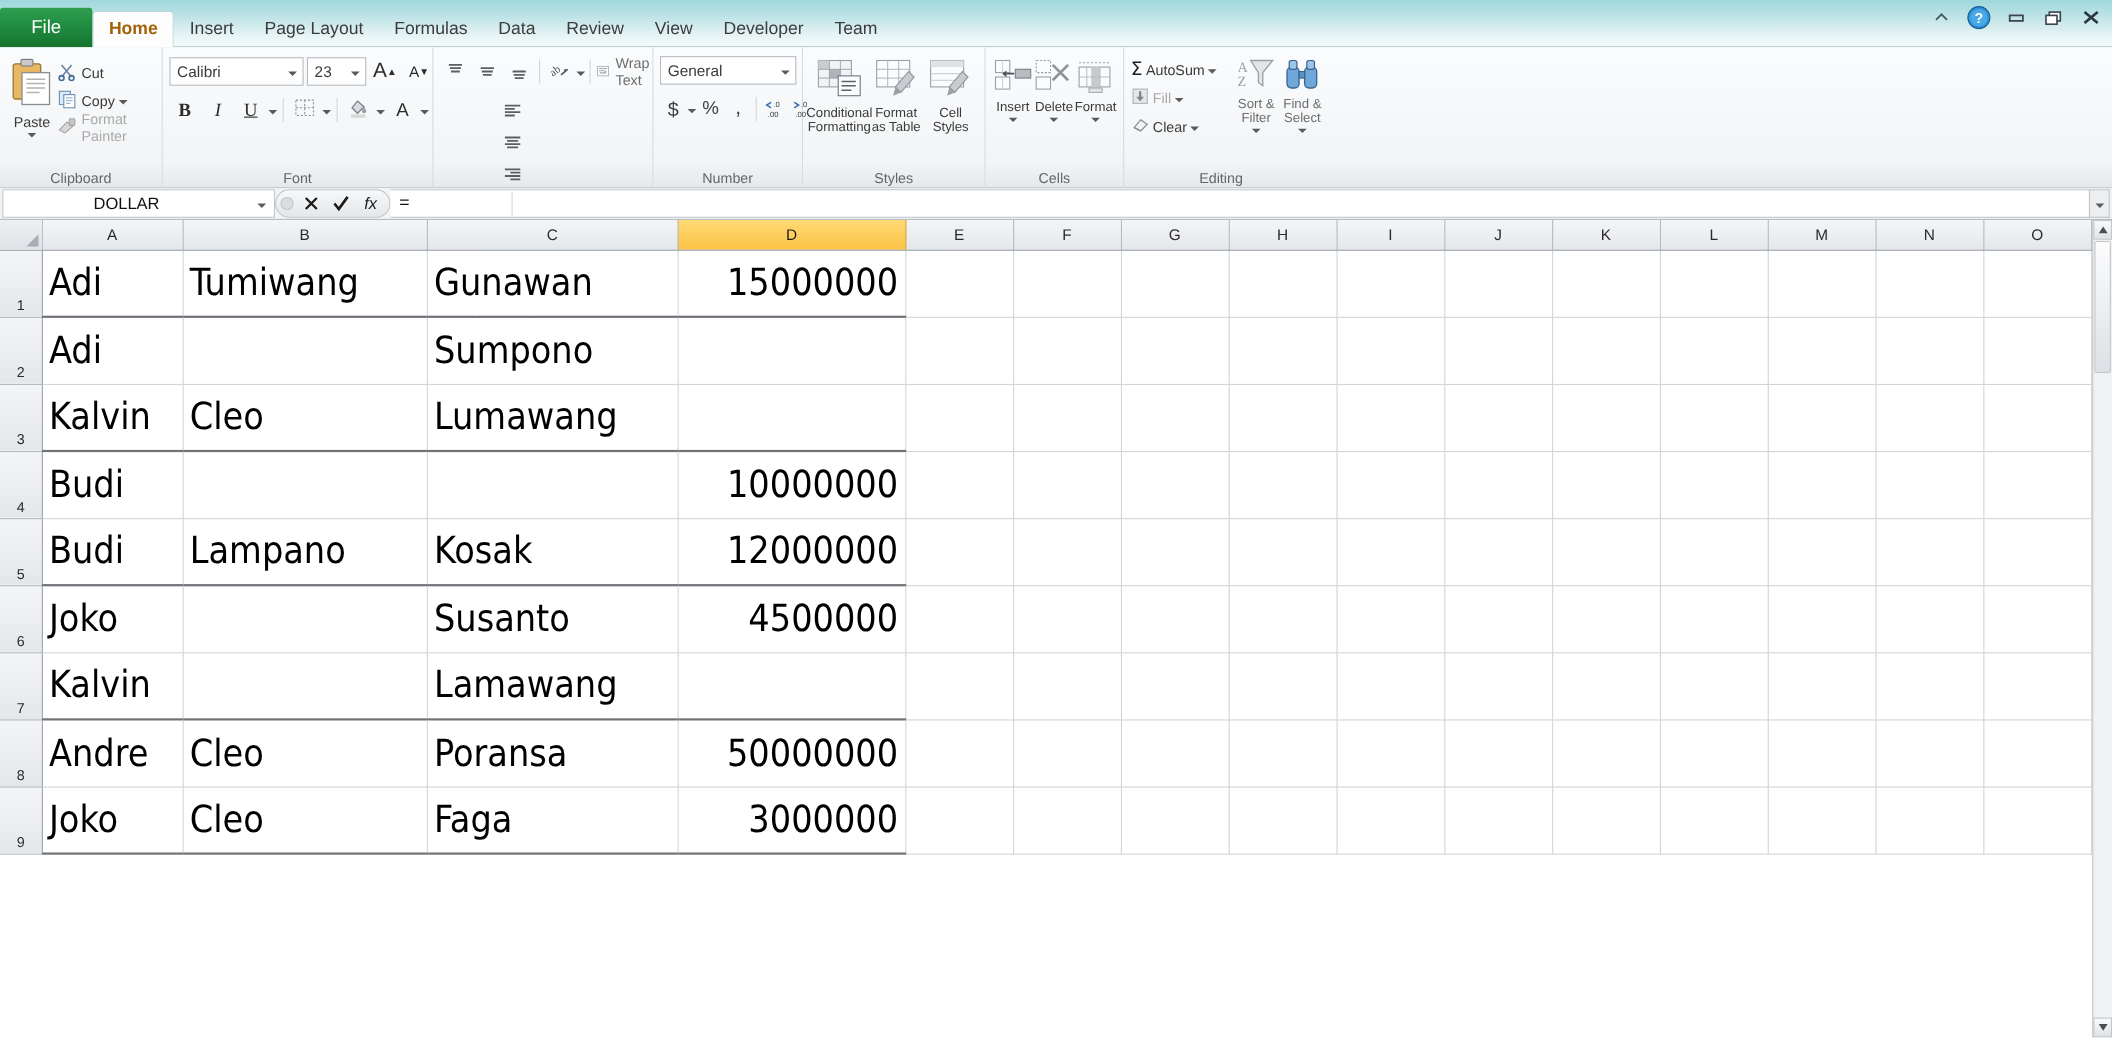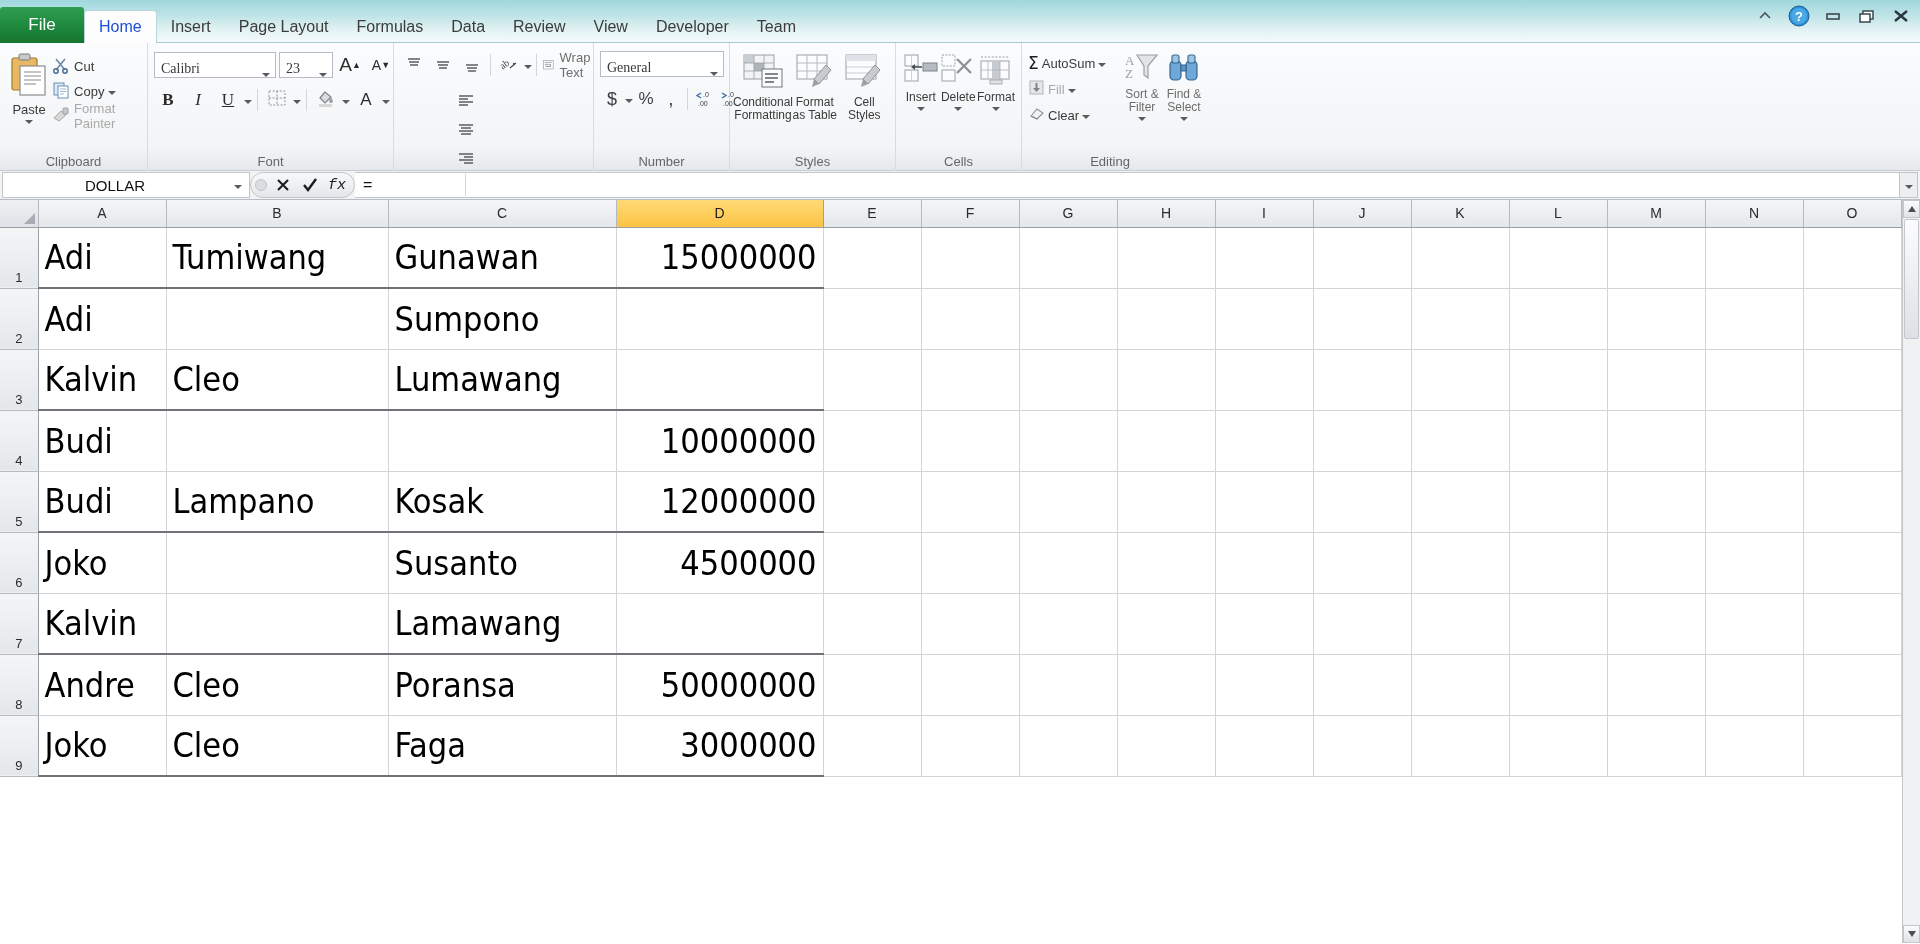--- a/index.html
+++ b/index.html
@@ -28,22 +28,23 @@
   .tab {
     height: 32px; margin-top: 11px;
     padding: 0 14px;
     display: flex; align-items: center;
     font-size: 16px; color: #3c3c3c;
     border-top-left-radius: 4px; border-top-right-radius: 4px;
   }
   .tab.active {
     background: #fdfdfd;
     border: 1px solid #b9d6db; border-bottom: none;
-    color: #1d4ed8;
+    color: #a16207;
     height: 33px;
+    font-weight: bold;
   }
   .win-controls {
     position: absolute; right: 8px; top: 6px;
     display: flex; align-items: center; gap: 12px;
   }
   .wc-btn { width: 22px; height: 20px; display: flex; align-items: center; justify-content: center; }
   .wc-btn svg { display: block; }
 
   
   .ribbon {
@@ -79,22 +80,22 @@
   .clip-list { display: flex; flex-direction: column; padding-top: 4px; gap: 3px; }
   .clip-item { display: flex; align-items: center; gap: 4px; font-size: 13px; color: #3a3a3a; height: 22px; }
   .clip-item.disabled { color: #a9a9a9; }
 
   
   .font-grp { width: 246px; }
   .font-row1 { display: flex; align-items: center; gap: 3px; }
   .font-row2 { display: flex; align-items: center; gap: 2px; margin-top: 7px; }
   .combo {
     height: 26px; background: #fff; border: 1px solid #b6bcc2;
-    display: flex; align-items: flex-end; padding: 0 2px 0 6px;
-    font-size: 14px; color: #3a3a3a; font-family: Liberation Serif, serif;
+    display: flex; align-items: center; padding: 0 2px 0 6px;
+    font-size: 14px; color: #3a3a3a;
   }
   .combo .cv { flex: 1; overflow: hidden; white-space: nowrap; }
   .combo .cd { width: 14px; display: flex; justify-content: center; }
   .fname { width: 122px; }
   .fsize { width: 54px; }
   .btn-sq {
     min-width: 28px; height: 28px; display: flex; align-items: center; justify-content: center;
     font-size: 17px; color: #2c2c2c;
   }
   .btn-sq.small { min-width: 24px; }
@@ -696,21 +697,21 @@
       <svg width="16" height="16" viewBox="0 0 16 16">
         <path d="M3 3 L13 13 M13 3 L3 13" stroke="#1c1c1c" stroke-width="2.1" fill="none"></path>
       </svg>
     </div>
     <div class="fb-btn">
       <svg width="16" height="16" viewBox="0 0 16 16">
         <path d="M2 8 L6 13 L14 2" stroke="#1c1c1c" stroke-width="2.4" fill="none"></path>
       </svg>
     </div>
     <div class="fb-btn">
-      <span style="font-family:Liberation Mono, monospace;font-style:italic;font-size:15px;">fx</span>
+      <span style="font-family:Liberation Sans, sans-serif;font-style:italic;font-size:15px;">fx</span>
     </div>
   </div>
   <div class="fb-input">=</div>
   <div class="fb-expand">
       <span class="caret-dn"></span>
     </div>
 </div>
 
 <div class="gridwrap">
   <div class="grid-main">

